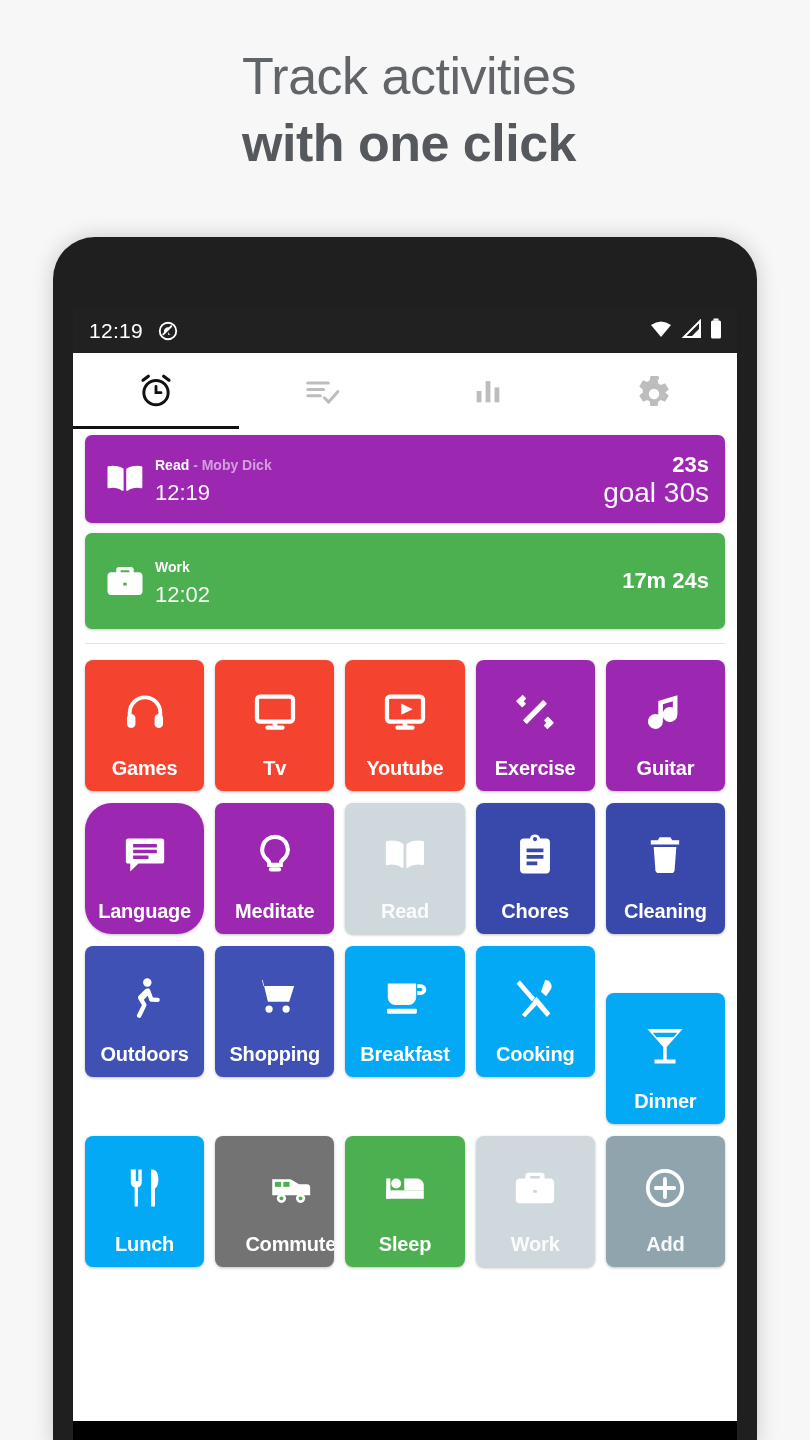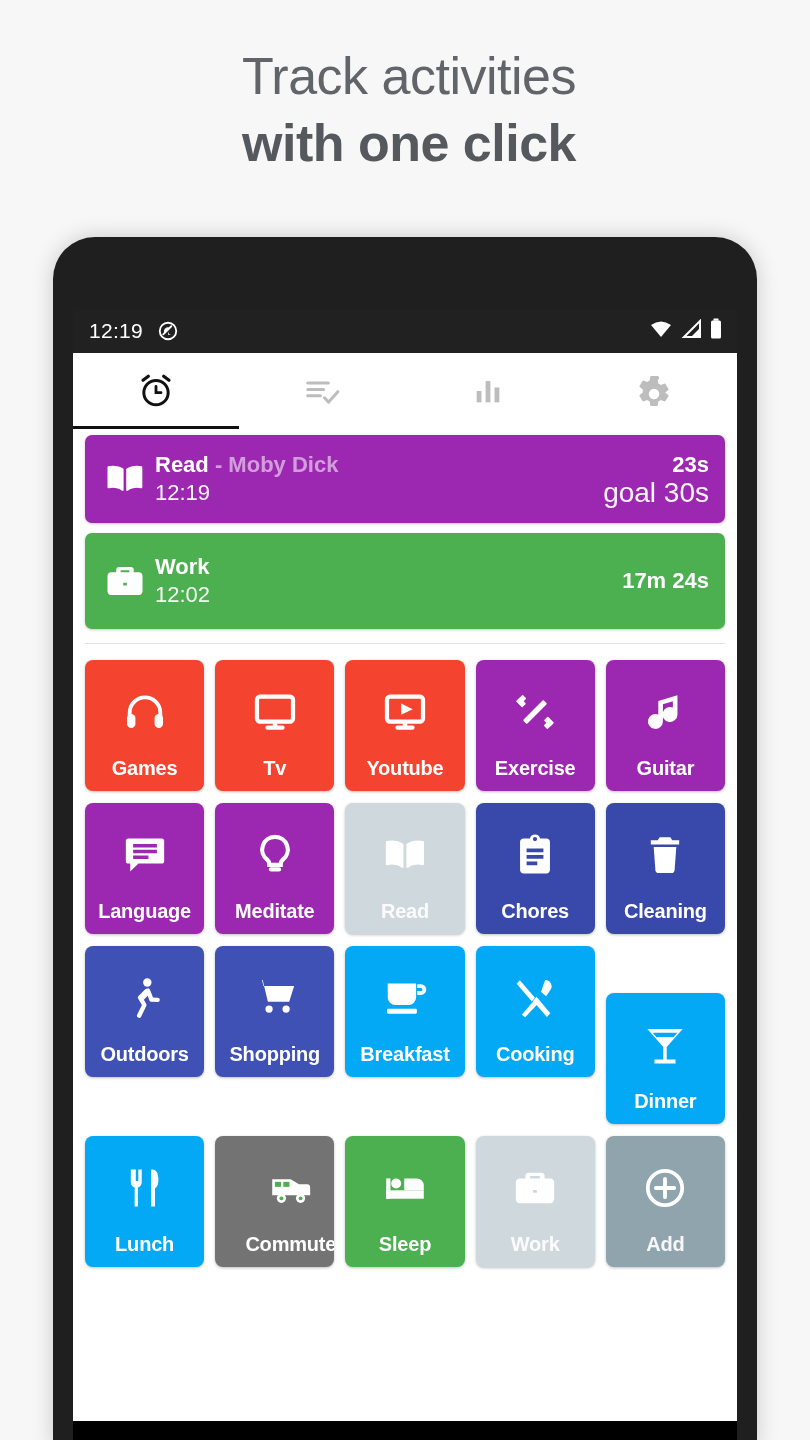--- a/index.html
+++ b/index.html
@@ -74,21 +74,21 @@
     position:relative;
     height:88px; border-radius:7px;
     display:flex; align-items:center;
     color:#ffffff;
     margin-bottom:10px;
     box-shadow:0 1px 3px rgba(0,0,0,0.22);
     padding:0 16px 0 12px;
   }
   .card .cicon { width:56px; display:flex; align-items:center; justify-content:center; flex:0 0 56px; }
   .card .ctext { flex:1; padding-left:2px; }
-  .card .crow1 { font-size:22px; font-weight:700; line-height:28px; white-space:nowrap; }
+  .card .crow1 { font-size:14px; font-weight:700; line-height:28px; white-space:nowrap; }
   .card .crow1 .sub { font-weight:700; opacity:0.55; }
   .card .crow2 { font-size:22px; font-weight:400; line-height:28px; opacity:0.96; }
   .card .cright { text-align:right; }
   .card .ctime { font-size:22px; font-weight:700; line-height:28px; }
   .card .cgoal { font-size:28px; font-weight:400; line-height:28px; opacity:0.95; }
 
   .divider { height:1px; background:#e3e3e3; margin:14px 0 0 0; }
 
   
   .grid {
@@ -299,21 +299,21 @@
             <div class="tlabel">Exercise</div>
           </div>
           <div class="tile" style="background: rgb(156, 39, 176);">
             <div class="ticon">
               <svg width="46" height="46" viewBox="0 0 24 24">
                 <path fill="#fff" d="M18 3.2v10.1a3.9 3.9 0 1 1-2.4-3.6V6.4L10.4 8v8.9a3.9 3.9 0 1 1-2.4-3.6V6.2L18 3.2z" transform="translate(0.5,0)"></path>
               </svg>
             </div>
             <div class="tlabel">Guitar</div>
           </div>
-          <div class="tile" style="background: rgb(156, 39, 176);">
+          <div class="tile" style="background: rgb(156, 39, 176); border-radius: 27px;">
             <div class="ticon">
               <svg width="46" height="46" viewBox="0 0 24 24">
                 <path fill="#fff" d="M3.2 3.4h17.6c.7 0 1.2.5 1.2 1.2v10.6c0 .7-.5 1.2-1.2 1.2H8.6l-4.3 4.2V16.4H3.2c-.7 0-1.2-.5-1.2-1.2V4.6c0-.7.5-1.2 1.2-1.2z"></path>
                 <path stroke="#9C27B0" stroke-width="1.8" d="M5.8 7.2h12.4M5.8 10.2h12.4M5.8 13.2h8"></path>
               </svg>
             </div>
             <div class="tlabel">Language</div>
           </div>
           <div class="tile" style="background: rgb(156, 39, 176);">
             <div class="ticon">

